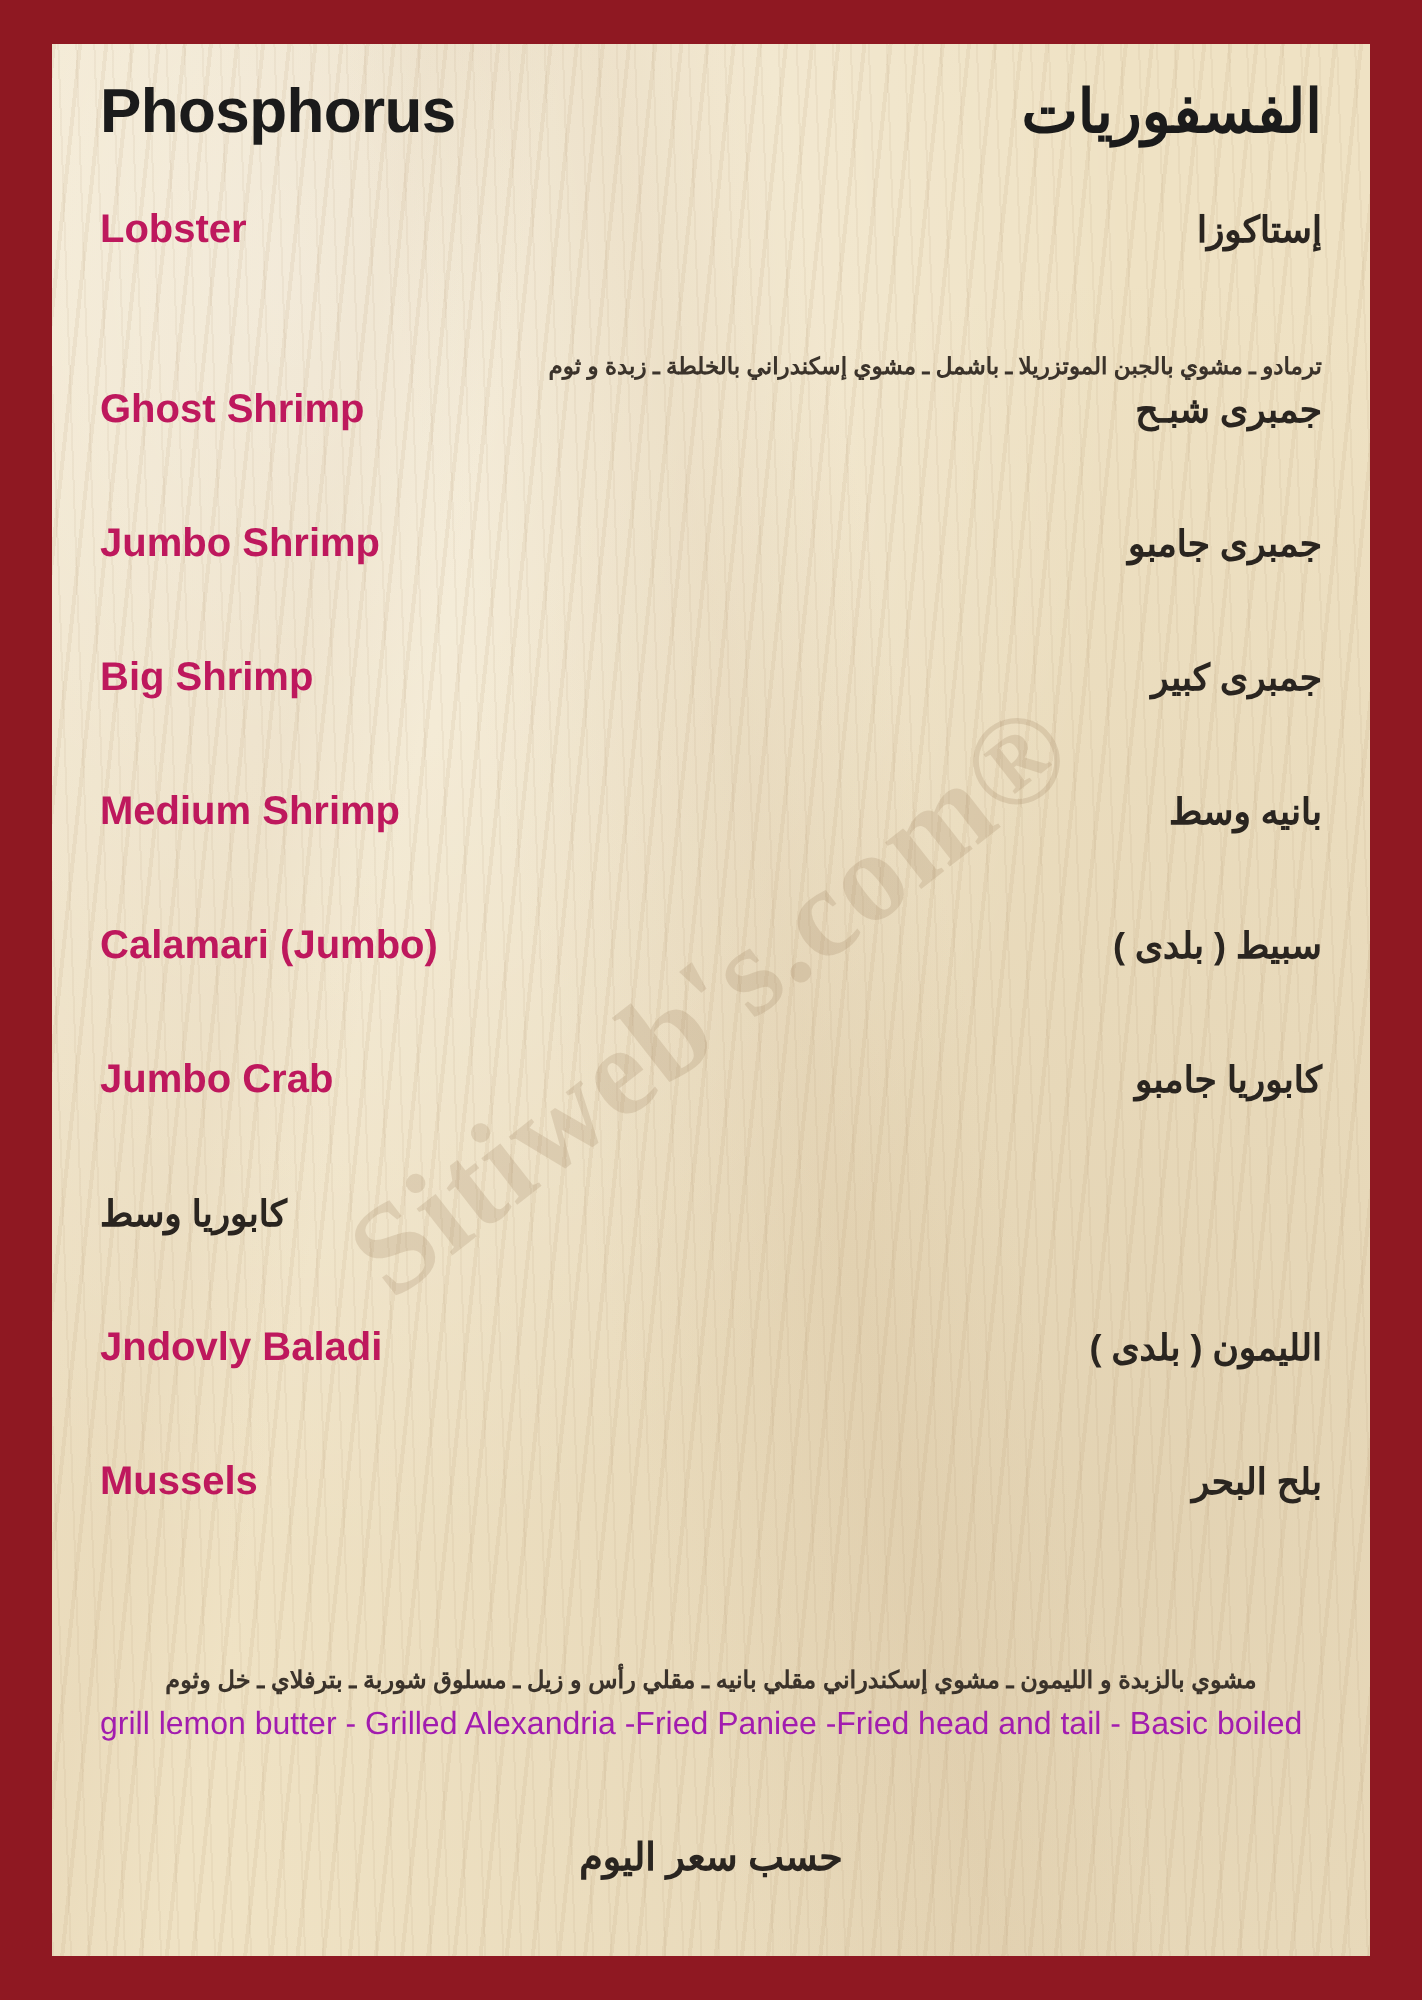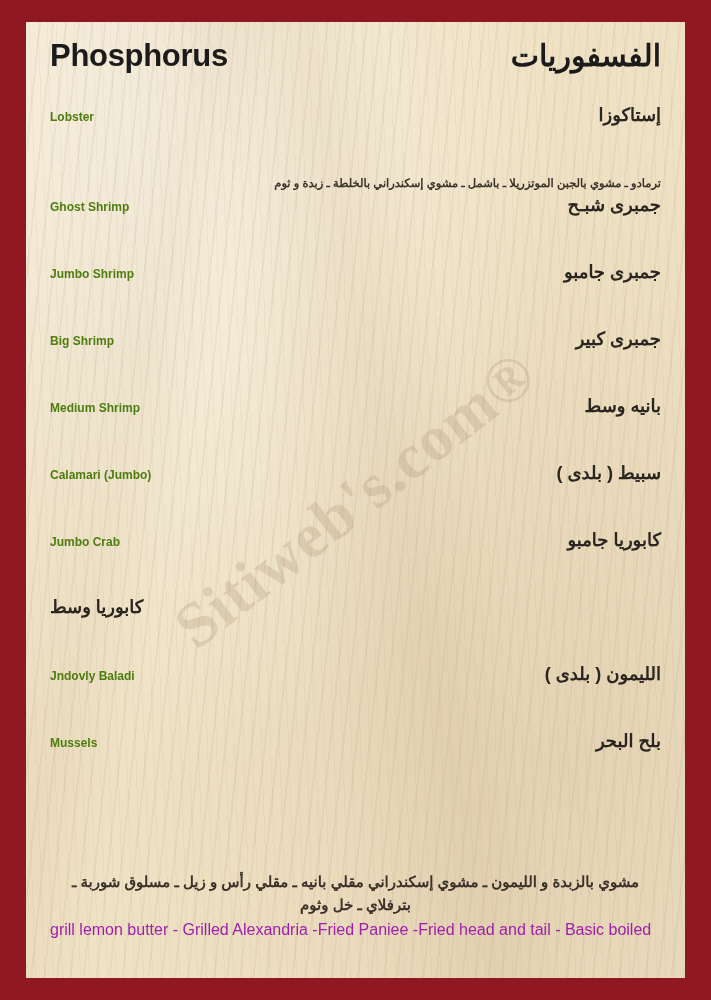--- a/index.html
+++ b/index.html
@@ -99,23 +99,23 @@
   }
 
   .item-row {
     display: flex;
     align-items: baseline;
     justify-content: space-between;
     height: 67px;
   }
   .item-row.first { height: 46px; padding-top: 24px; }
   .item-en {
-    font-size: 12px;
-    font-weight: bold;
-    color: #4d7c0f;
+    font-size: 20px;
+    font-weight: bold;
+    color: #be185d;
   }
   .item-ar {
     font-size: 18px;
     font-weight: bold;
     color: #2a2520;
     direction: rtl;
   }
 
   .sub-desc {
     text-align: right;
@@ -126,25 +126,24 @@
     padding-top: 26px;
     padding-bottom: 4px;
   }
 
   .footer {
     padding-top: 34px;
   }
   .footer-ar {
     direction: rtl;
     text-align: center;
-    font-size: 15px;
+    font-size: 12px;
     font-weight: bold;
     color: #3b332b;
     line-height: 1.5;
-    margin-top: 40px;
   }
   .footer-en {
     text-align: left;
     font-size: 16px;
     color: #a21caf;
     line-height: 1.5;
     padding-top: 2px;
   }
   .footer-note {
     direction: rtl;

